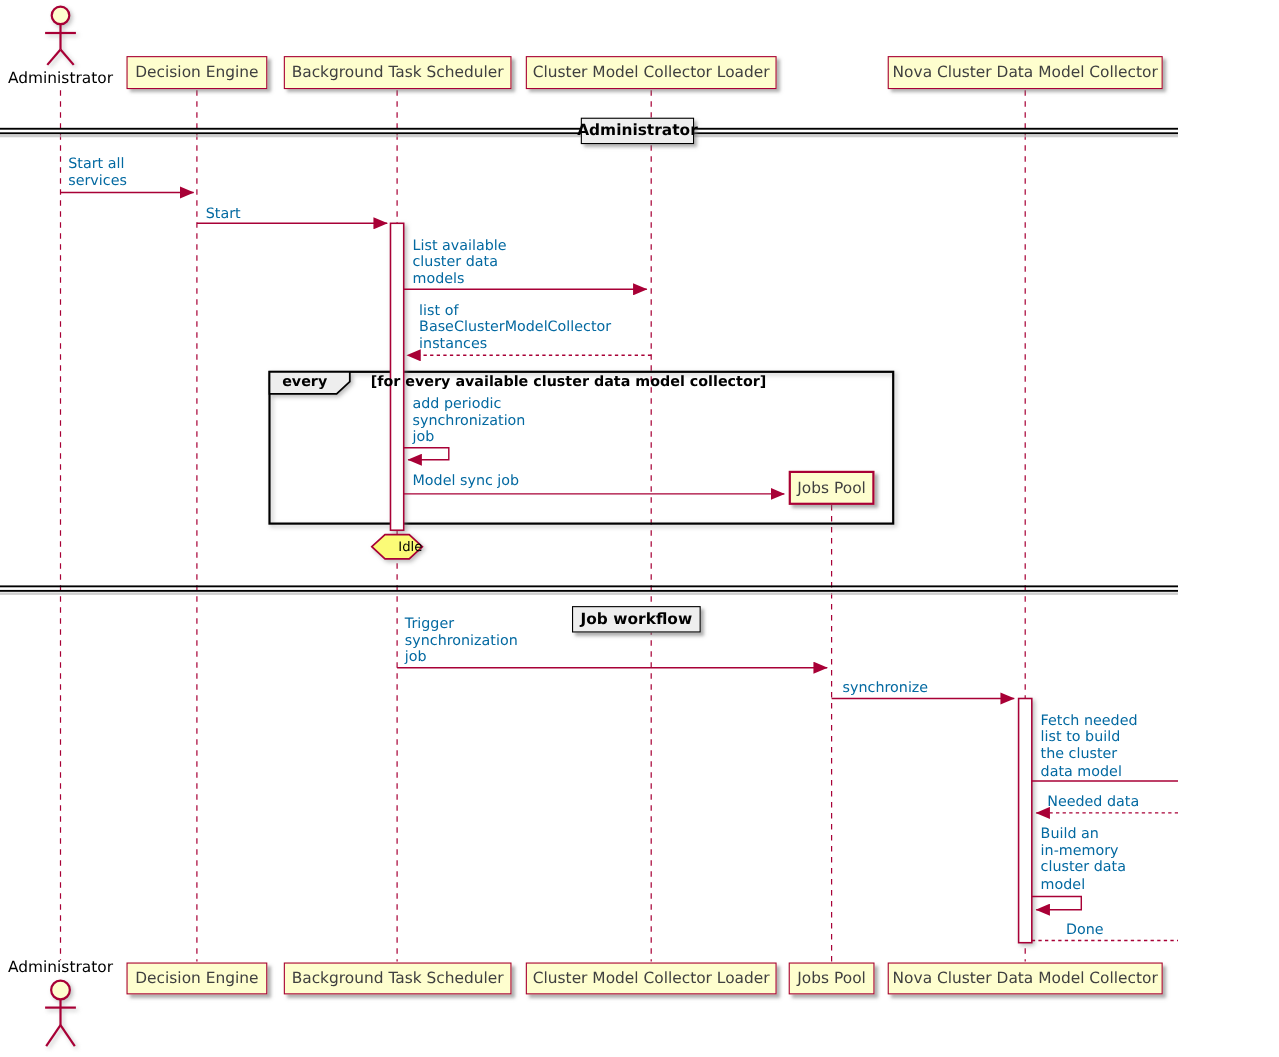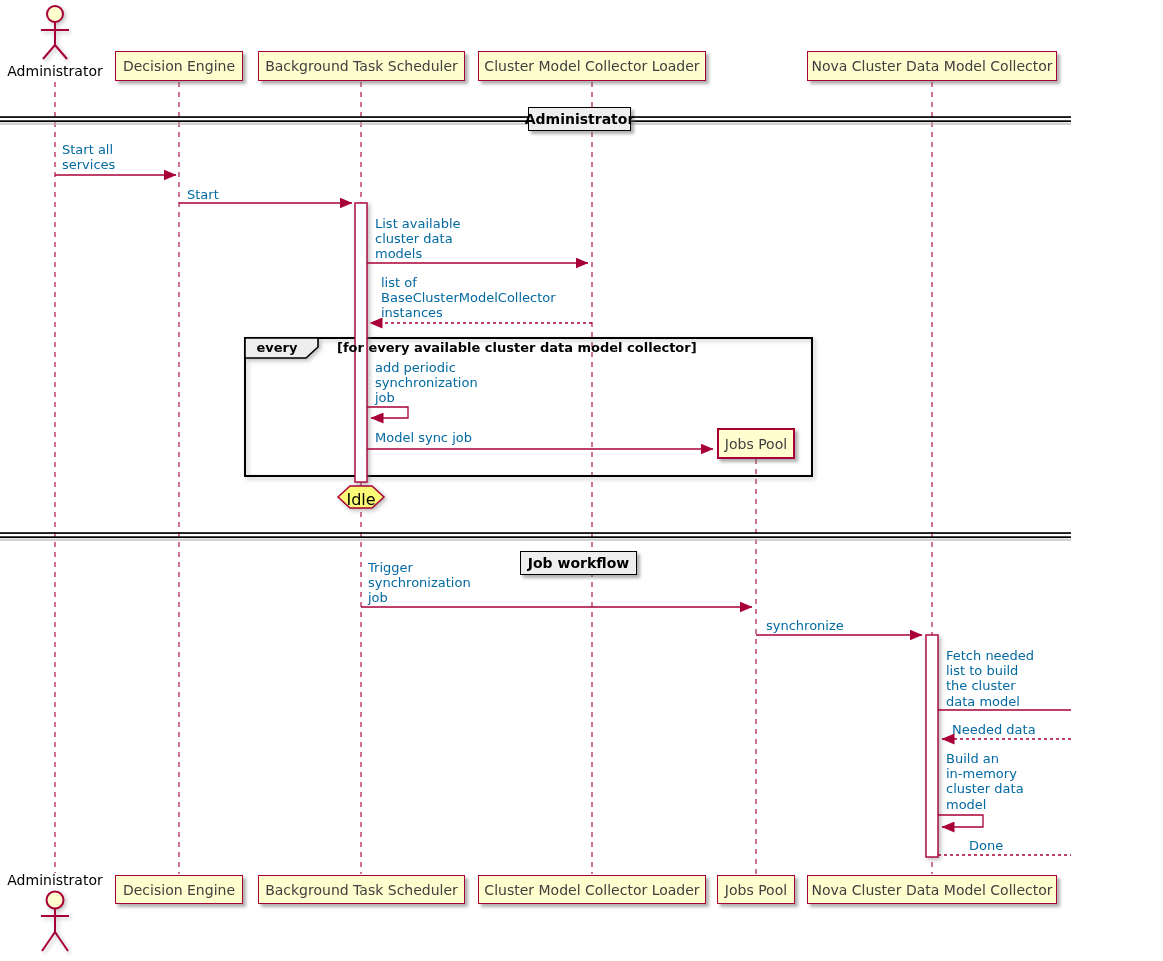--- a/index.html
+++ b/index.html
@@ -19,21 +19,21 @@
     position:absolute;display:flex;align-items:center;justify-content:center;
     background:#EEEEEE;border:1.8px solid #000;font-size:14px;font-weight:bold;
     box-shadow:3px 3px 3px rgba(110,110,110,.55);box-sizing:border-box;white-space:nowrap;
   }
   .msg{
     position:absolute;font-size:13px;line-height:15.2px;color:#0369a1;
     white-space:pre-line;
   }
   .frame-op{position:absolute;font-size:13px;font-weight:bold;text-align:center;}
   .frame-cond{position:absolute;font-size:13px;font-weight:bold;white-space:nowrap;}
-  .hex-label{position:absolute;font-size:16px;text-align:center;}
+  .hex-label{position:absolute;font-size:12px;text-align:right;}
 </style>
 </head>
 <body>
 
 <div class="canvas">
 
   <svg class="layer" width="1163" height="961" viewBox="0 0 1163 961">
     <defs>
       <marker id="ah" markerWidth="14" markerHeight="11" refX="12.5" refY="5.5" orient="auto" markerUnits="userSpaceOnUse">
         <path d="M0,0 L13,5.5 L0,11 z" fill="#A80036"></path>

